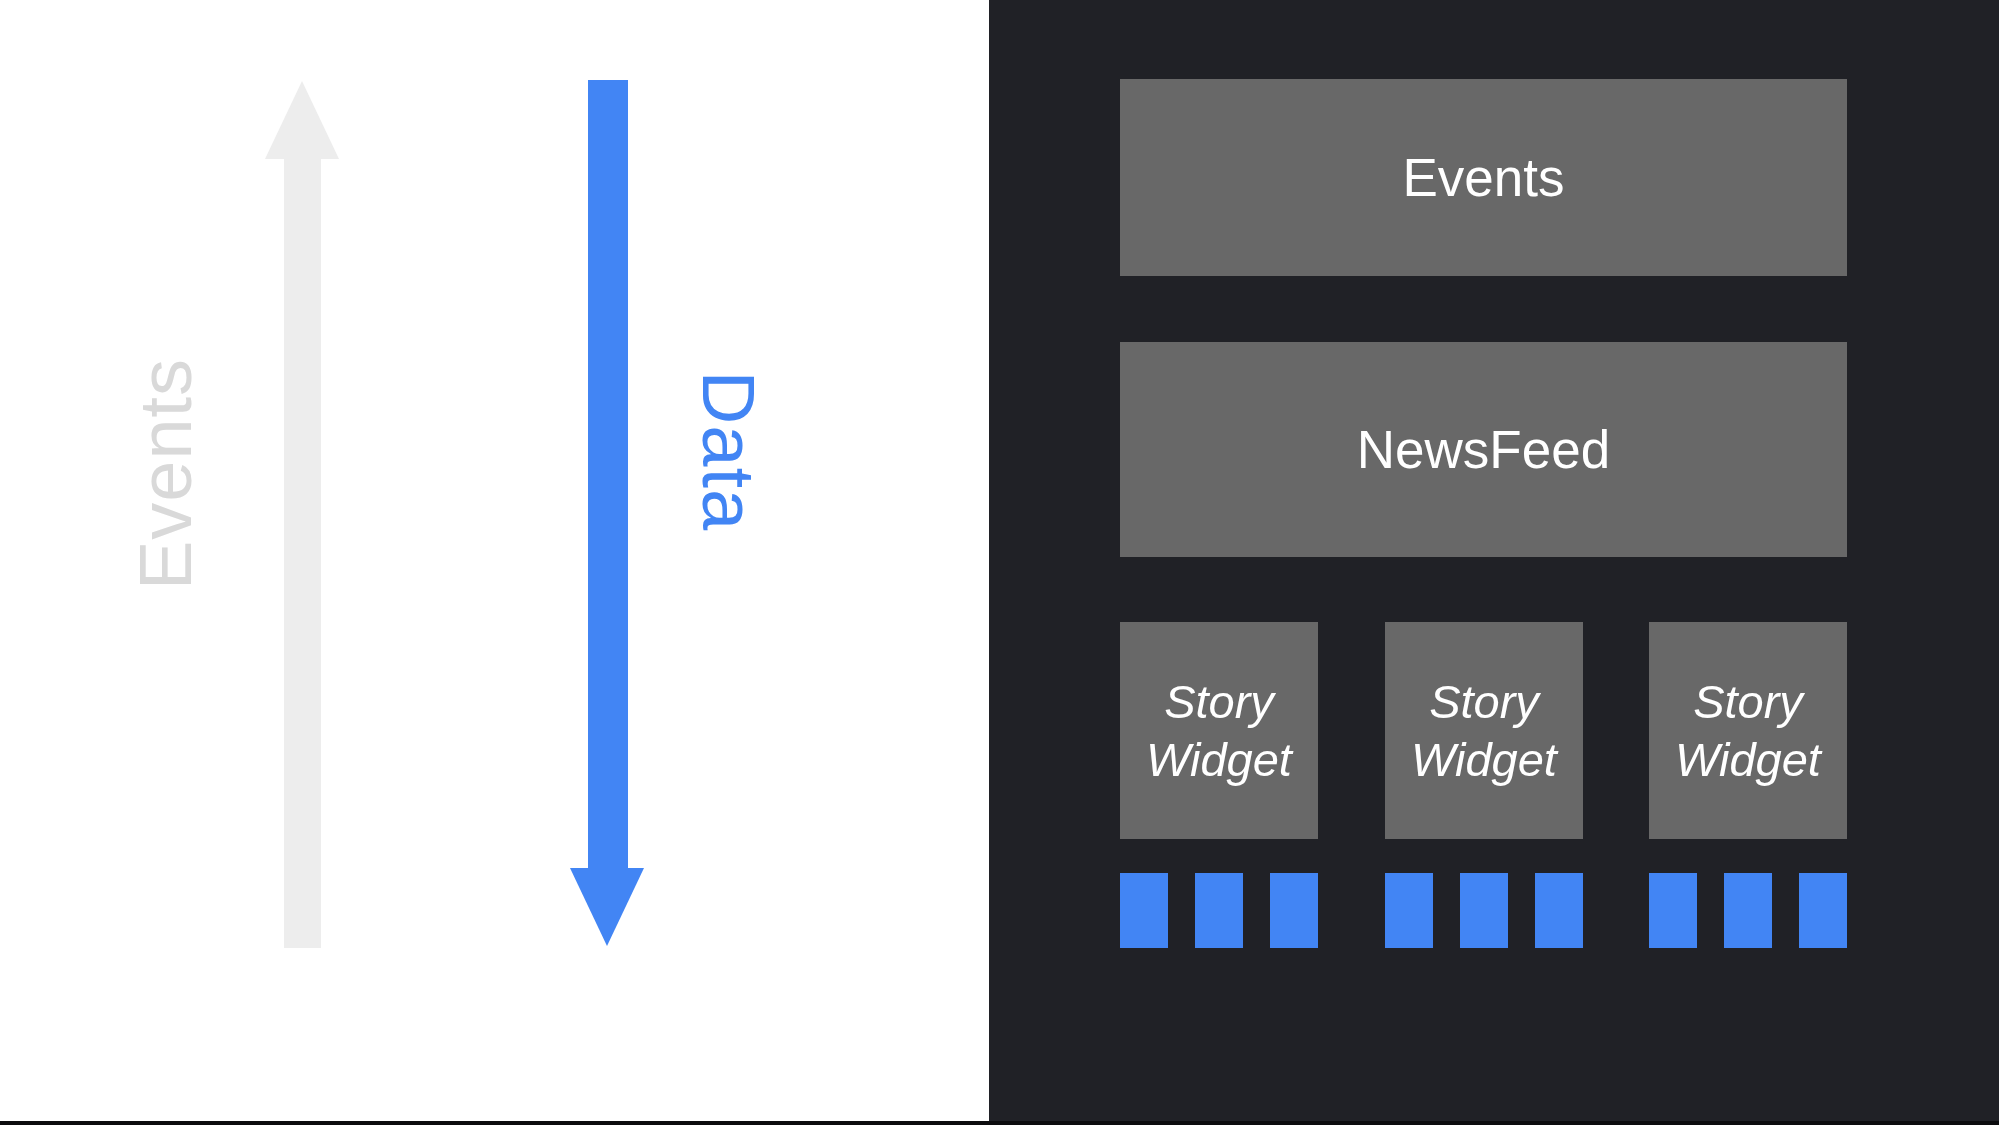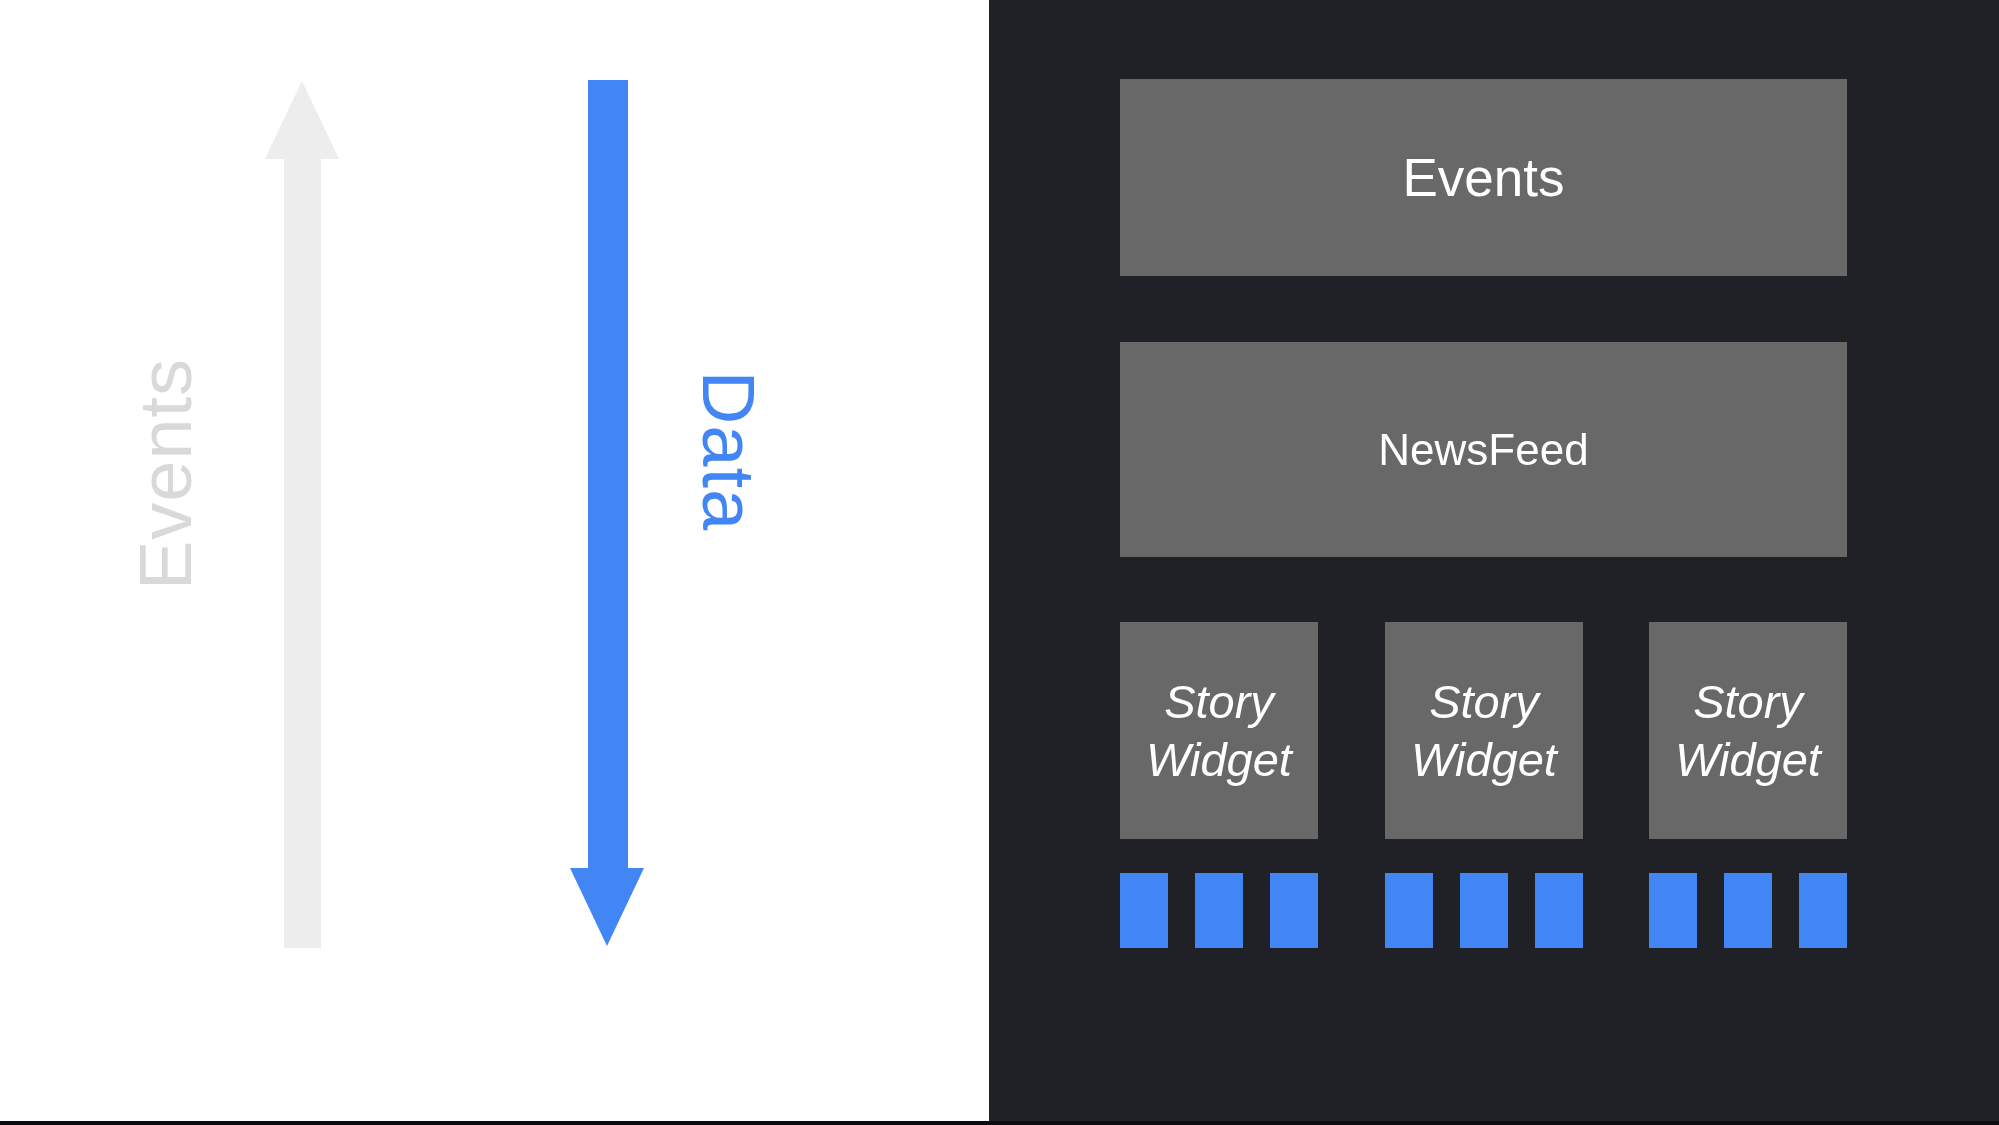--- a/index.html
+++ b/index.html
@@ -80,21 +80,21 @@
     text-align: center;
   }
   .screen-box {
     left: 131px; top: 79px;
     width: 727px; height: 197px;
     font-size: 53px;
   }
   .newsfeed-box {
     left: 131px; top: 342px;
     width: 727px; height: 215px;
-    font-size: 44px;
+    font-size: 53px;
   }
   .story-box {
     top: 622px;
     width: 198px; height: 217px;
     font-size: 47px;
     line-height: 1.22;
     font-style: italic;
   }
   .story-box span { display: inline-block; width: 160px; }
   .pos-1 { left: 131px; }

